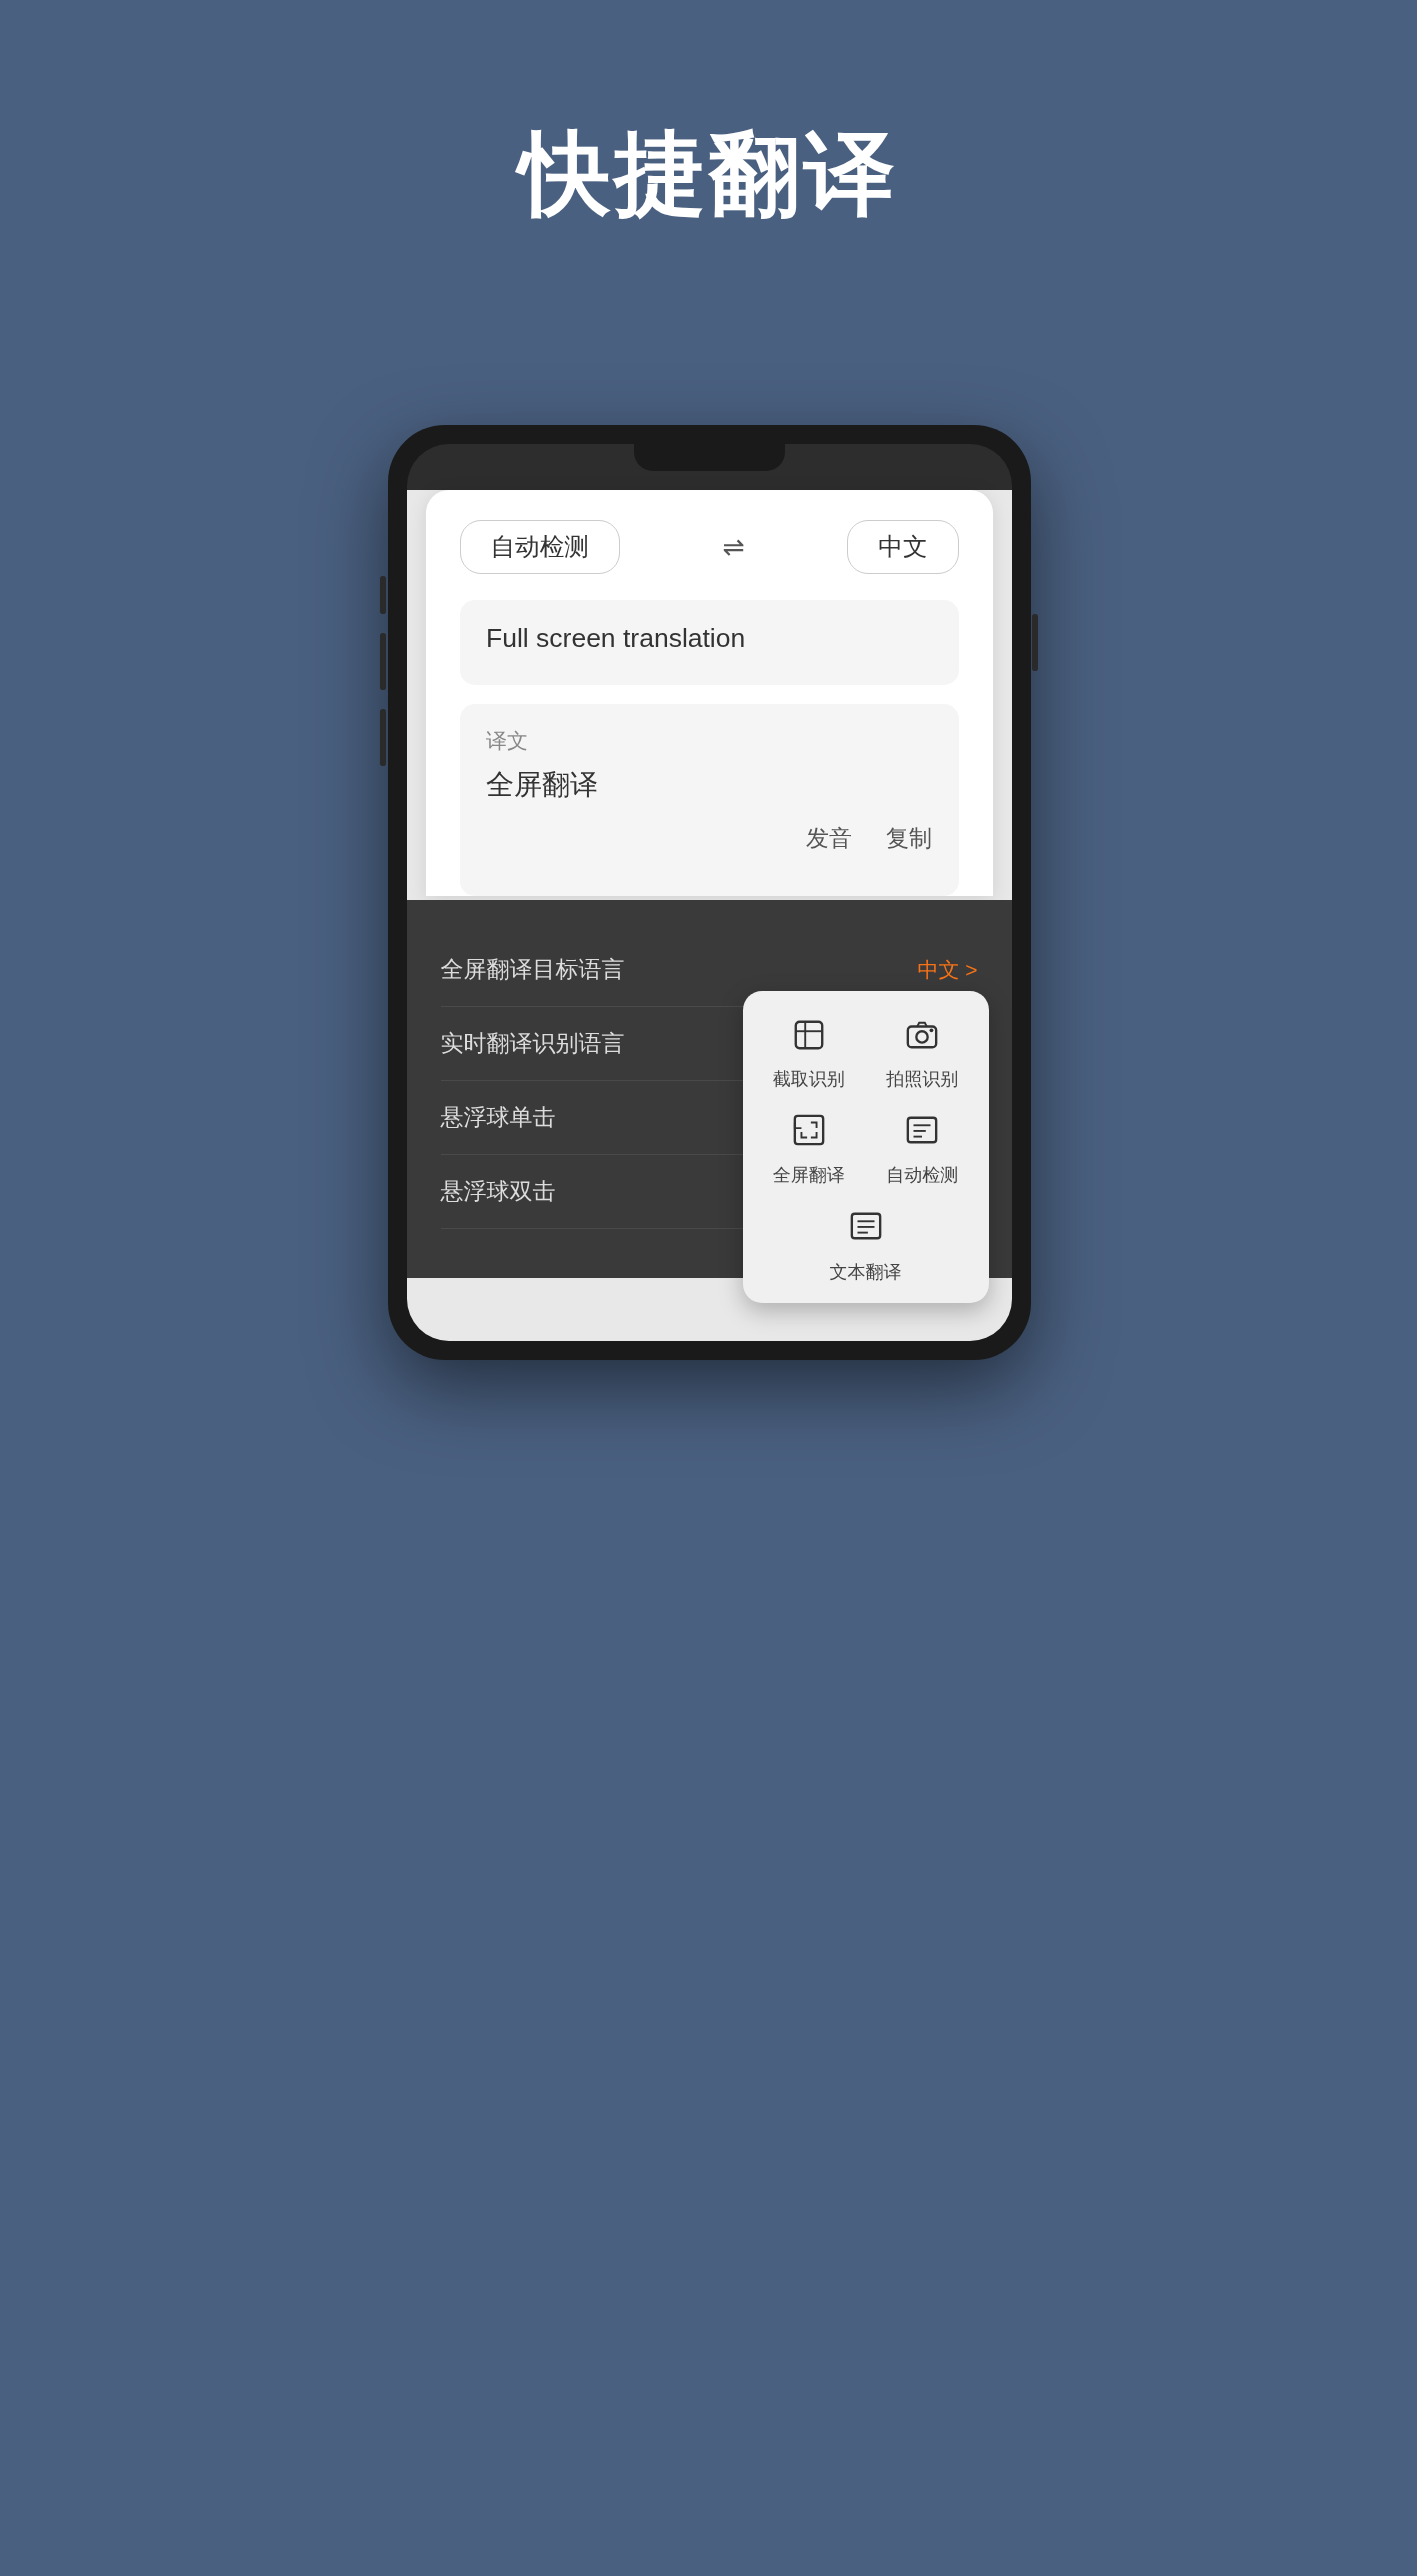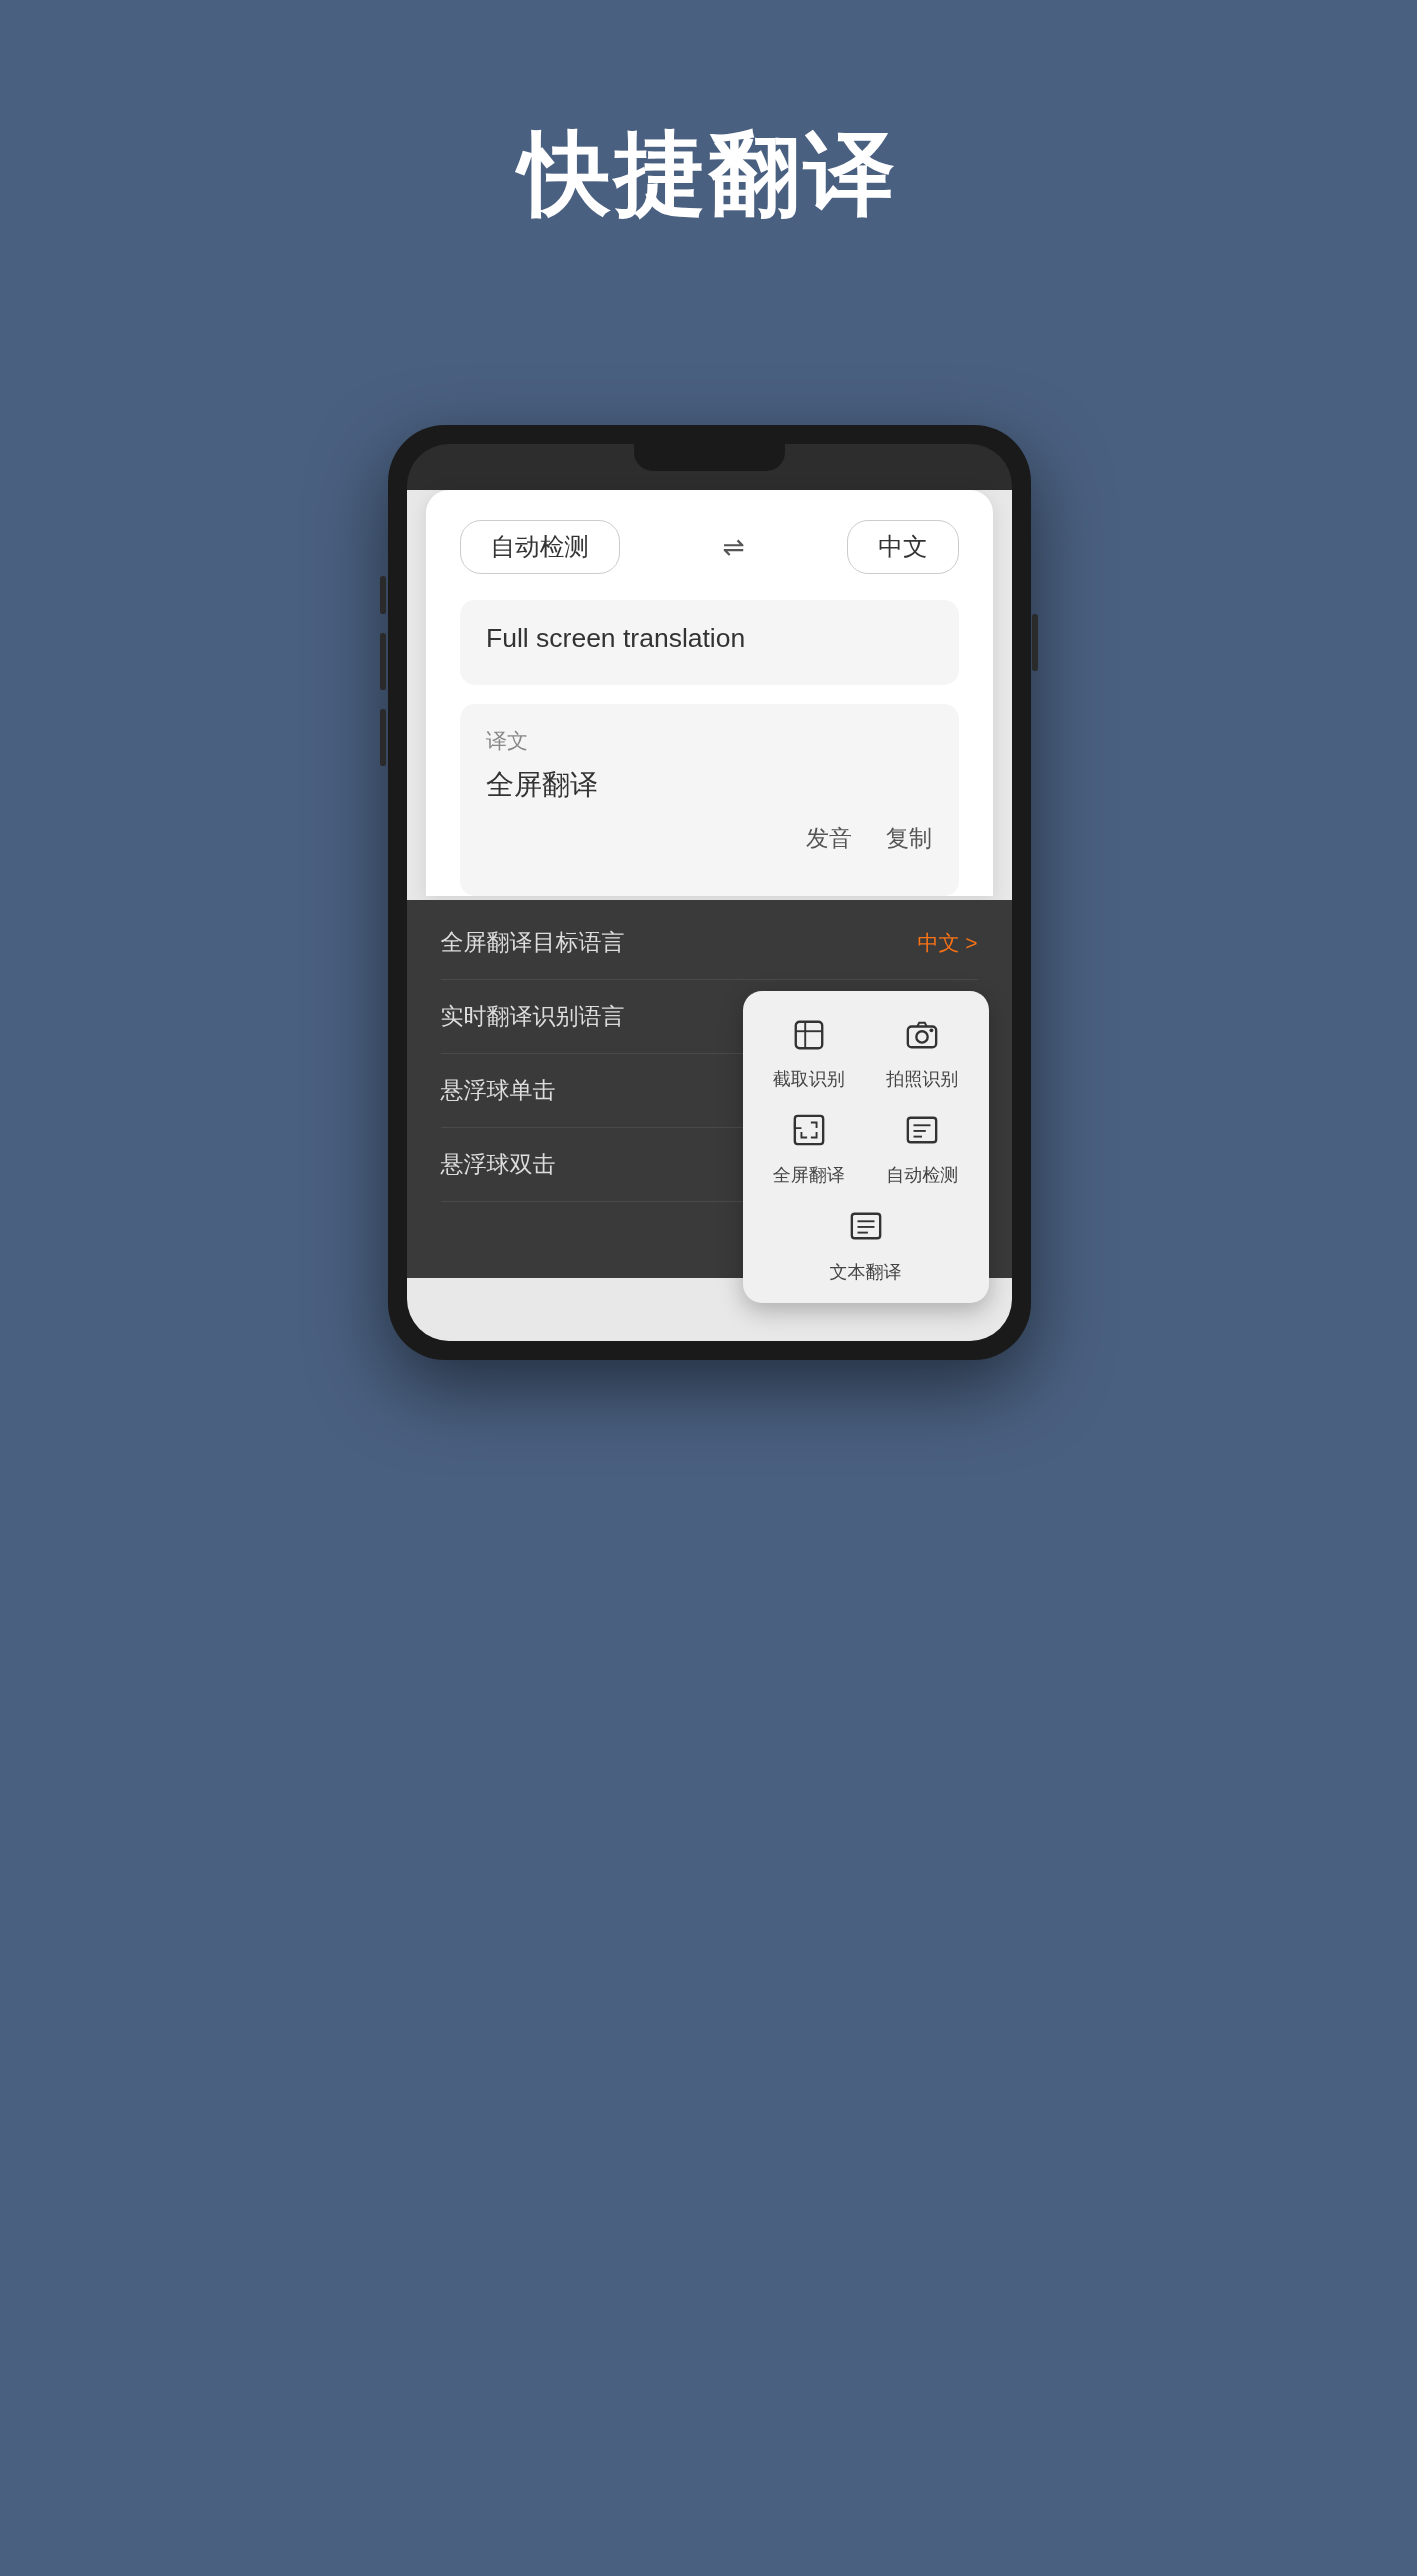--- a/index.html
+++ b/index.html
@@ -144,21 +144,21 @@
 
     .action-btn {
       font-size: 23px;
       color: #555555;
       cursor: pointer;
     }
 
     
     .phone-bottom-area {
       background: #3a3a3a;
-      padding: 6px 34px;
+      padding: 33px 34px;
       min-height: 378px;
     }
 
     .settings-row {
       display: flex;
       justify-content: space-between;
       align-items: center;
       padding: 21px 0;
       border-bottom: 0.9px solid #4a4a4a;
       font-size: 23px;

